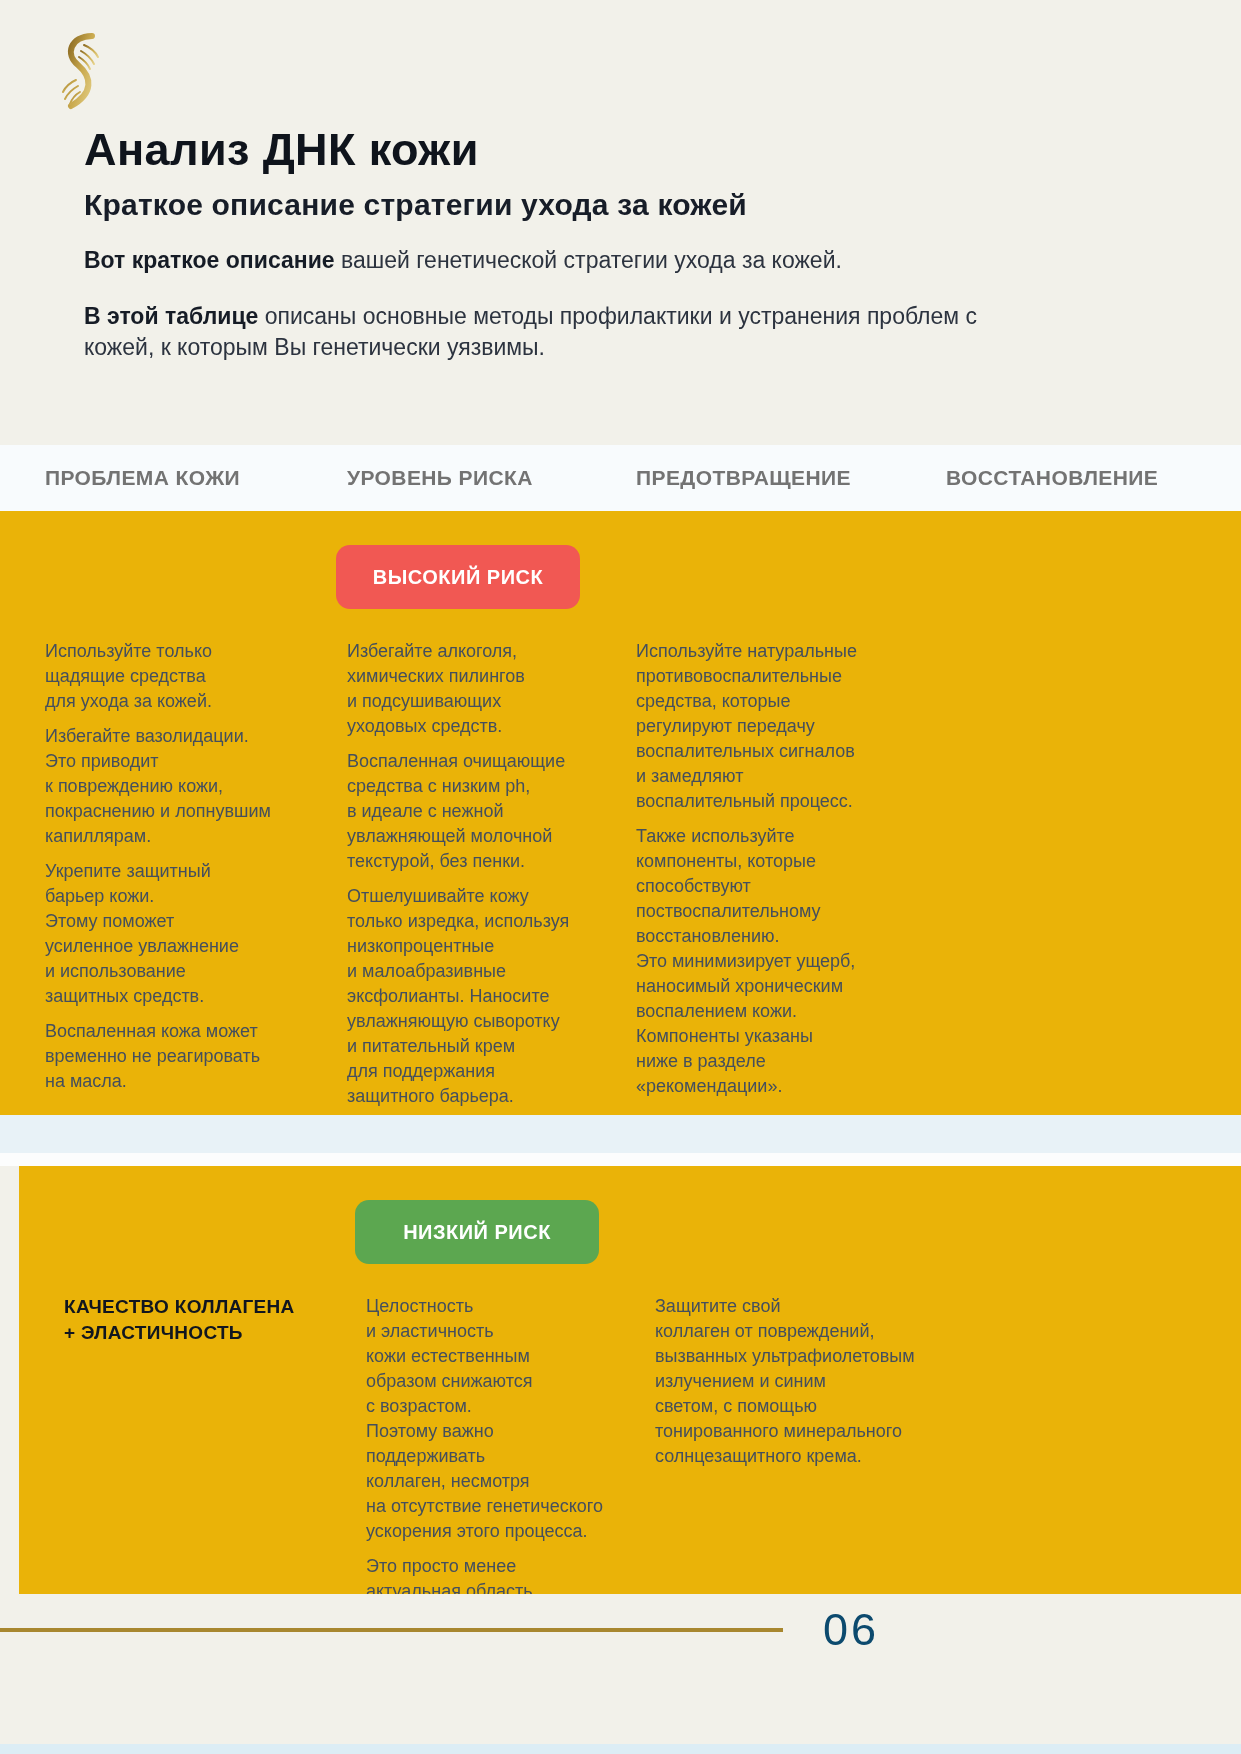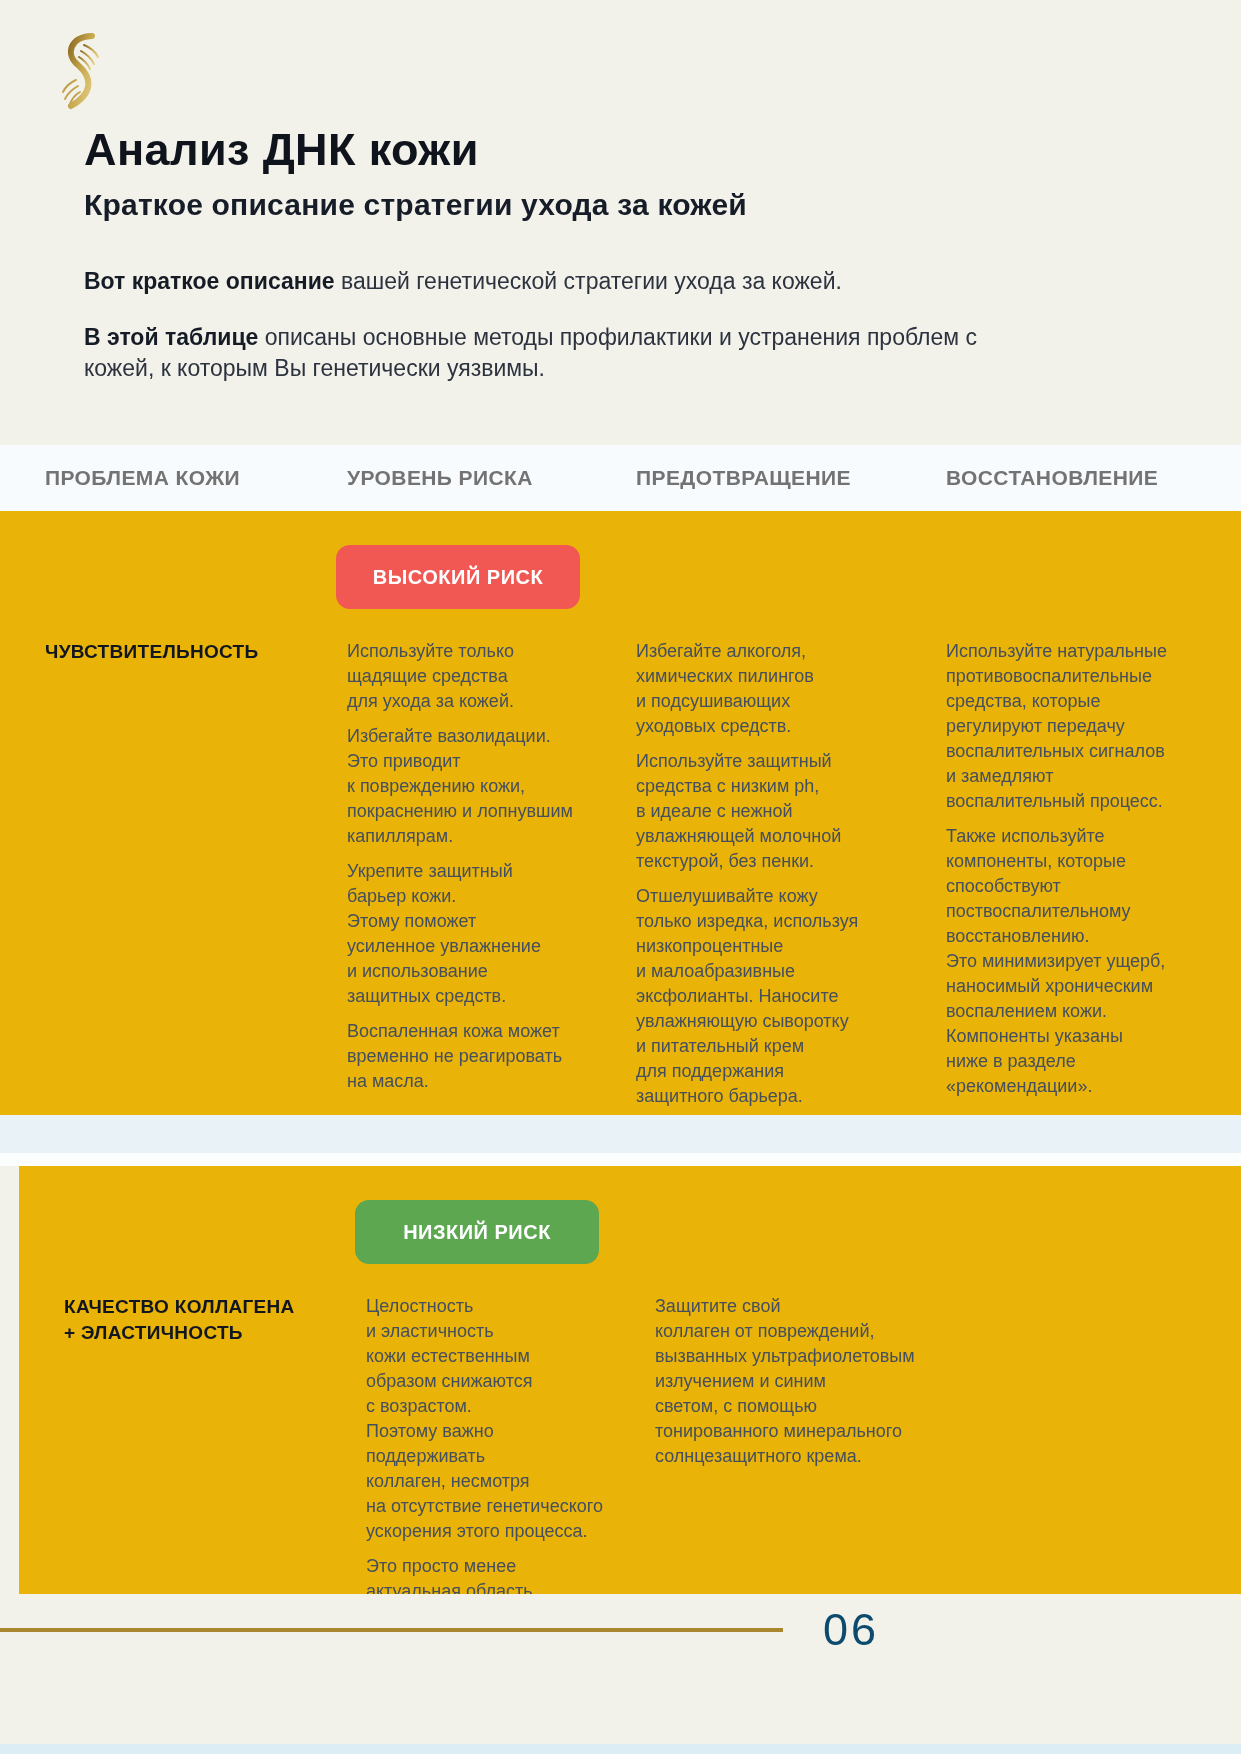--- a/index.html
+++ b/index.html
@@ -9,21 +9,21 @@
     background:#f2f1ea;
     font-family:"Liberation Sans","DejaVu Sans",sans-serif;
     color:#10151d;
     margin:0 auto;
   }
   
   .header{ height:445px; padding:30px 45px 0 84px; }
   .logo{ margin-left:-32px; display:block; }
   .title{ font-size:45px; font-weight:800; letter-spacing:0.4px; color:#0f141c; margin-top:10px; }
   .subtitle{ font-size:30px; font-weight:800; letter-spacing:0.2px; color:#171d28; margin-top:12px; }
-  .intro{ margin-top:44px; }
+  .intro{ margin-top:23px; }
   .intro p{ font-size:23px; line-height:31px; color:#2c333f; margin-bottom:25px; max-width:960px; }
   .intro p strong{ color:#161c26; font-weight:800; }
   
   .thead{
     height:66px; background:#f8fbfd;
     display:grid; grid-template-columns:302px 289px 310px 1fr;
     align-items:center; padding:0 40px 0 45px;
   }
   .th{ font-size:21px; font-weight:800; letter-spacing:0.4px; color:#737373; }
   
@@ -98,21 +98,20 @@
   <div class="section section-high">
     <div class="grid badge-row">
       <div></div>
       <div>
         <span class="badge" style="background: rgb(241, 88, 83);">ВЫСОКИЙ РИСК</span>
       </div>
       <div></div>
         <div></div>
     </div>
     <div class="grid">
-      <div class="problem">ЧУВСТВИТЕЛЬНОСТЬ</div>
       <div class="cell">
         <p>Используйте только
 щадящие средства
 для ухода за кожей.</p>
         <p>Избегайте вазолидации.
 Это приводит
 к повреждению кожи,
 покраснению и лопнувшим
 капиллярам.</p>
         <p>Укрепите защитный
@@ -123,21 +122,21 @@
 защитных средств.</p>
         <p>Воспаленная кожа может
 временно не реагировать
 на масла.</p>
       </div>
       <div class="cell">
         <p>Избегайте алкоголя,
 химических пилингов
 и подсушивающих
 уходовых средств.</p>
-        <p>Используйте защитный
+        <p>Воспаленная очищающие
 средства с низким ph,
 в идеале с нежной
 увлажняющей молочной
 текстурой, без пенки.</p>
         <p>Отшелушивайте кожу
 только изредка, используя
 низкопроцентные
 и малоабразивные
 эксфолианты. Наносите
 увлажняющую сыворотку

